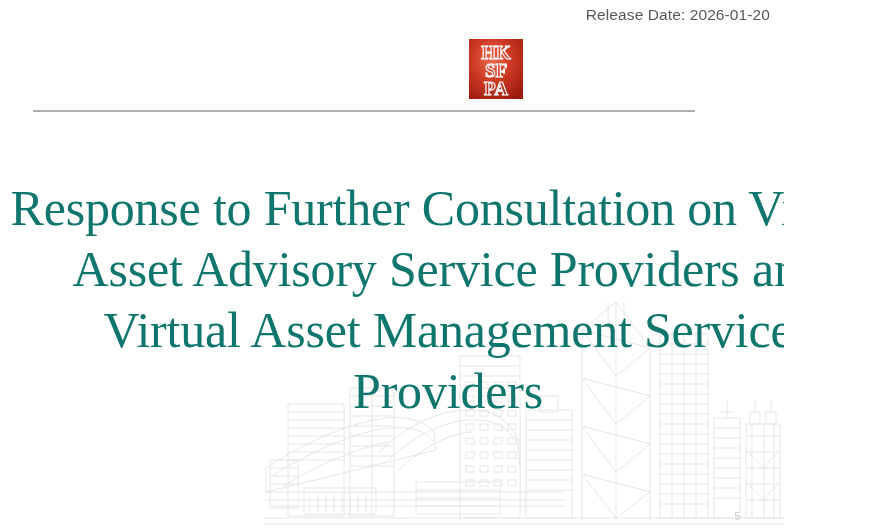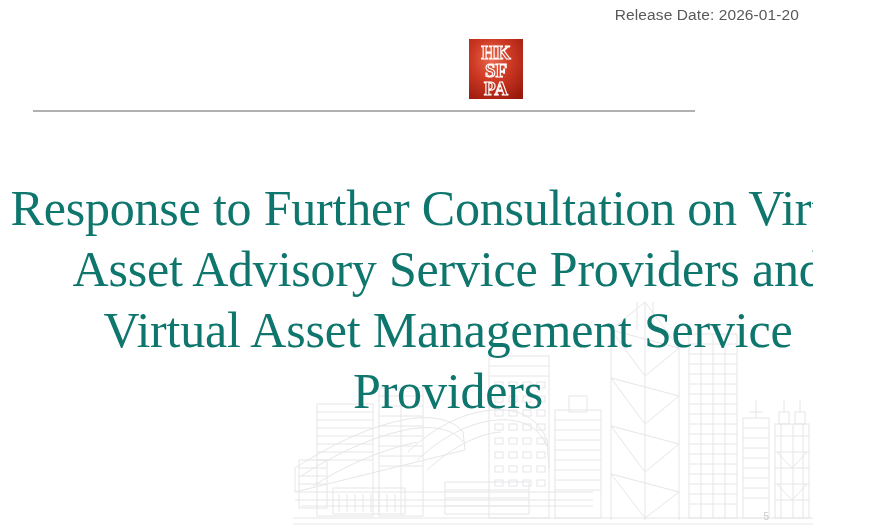--- a/index.html
+++ b/index.html
@@ -14,21 +14,20 @@
     overflow: hidden;
     position: relative;
   }
 
   #slide {
     position: relative;
     width: 784px;
     height: 530px;
     background: #ffffff;
     overflow: hidden;
-    padding-left: 29px;
   }
 
   
   #skyline-watermark {
     position: absolute;
     right: 0;
     bottom: 0;
     width: 520px;
     height: 230px;
     pointer-events: none;

